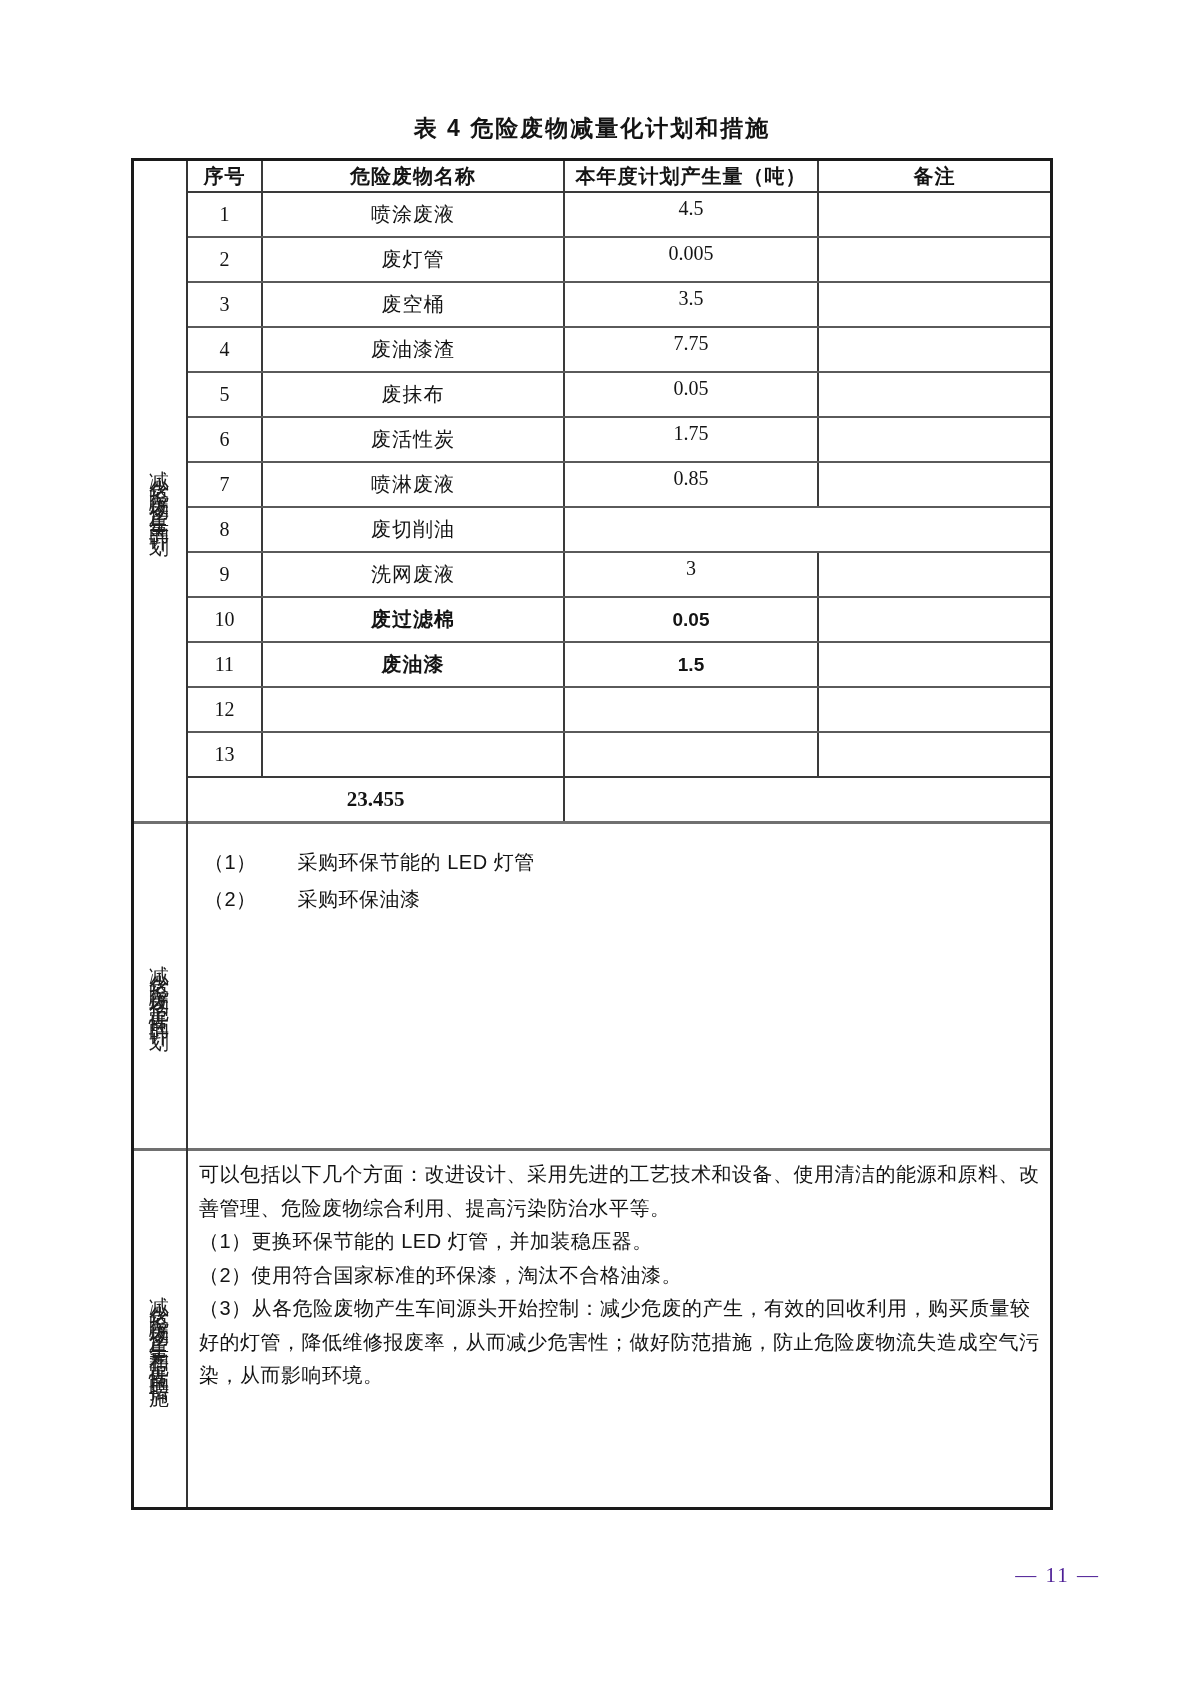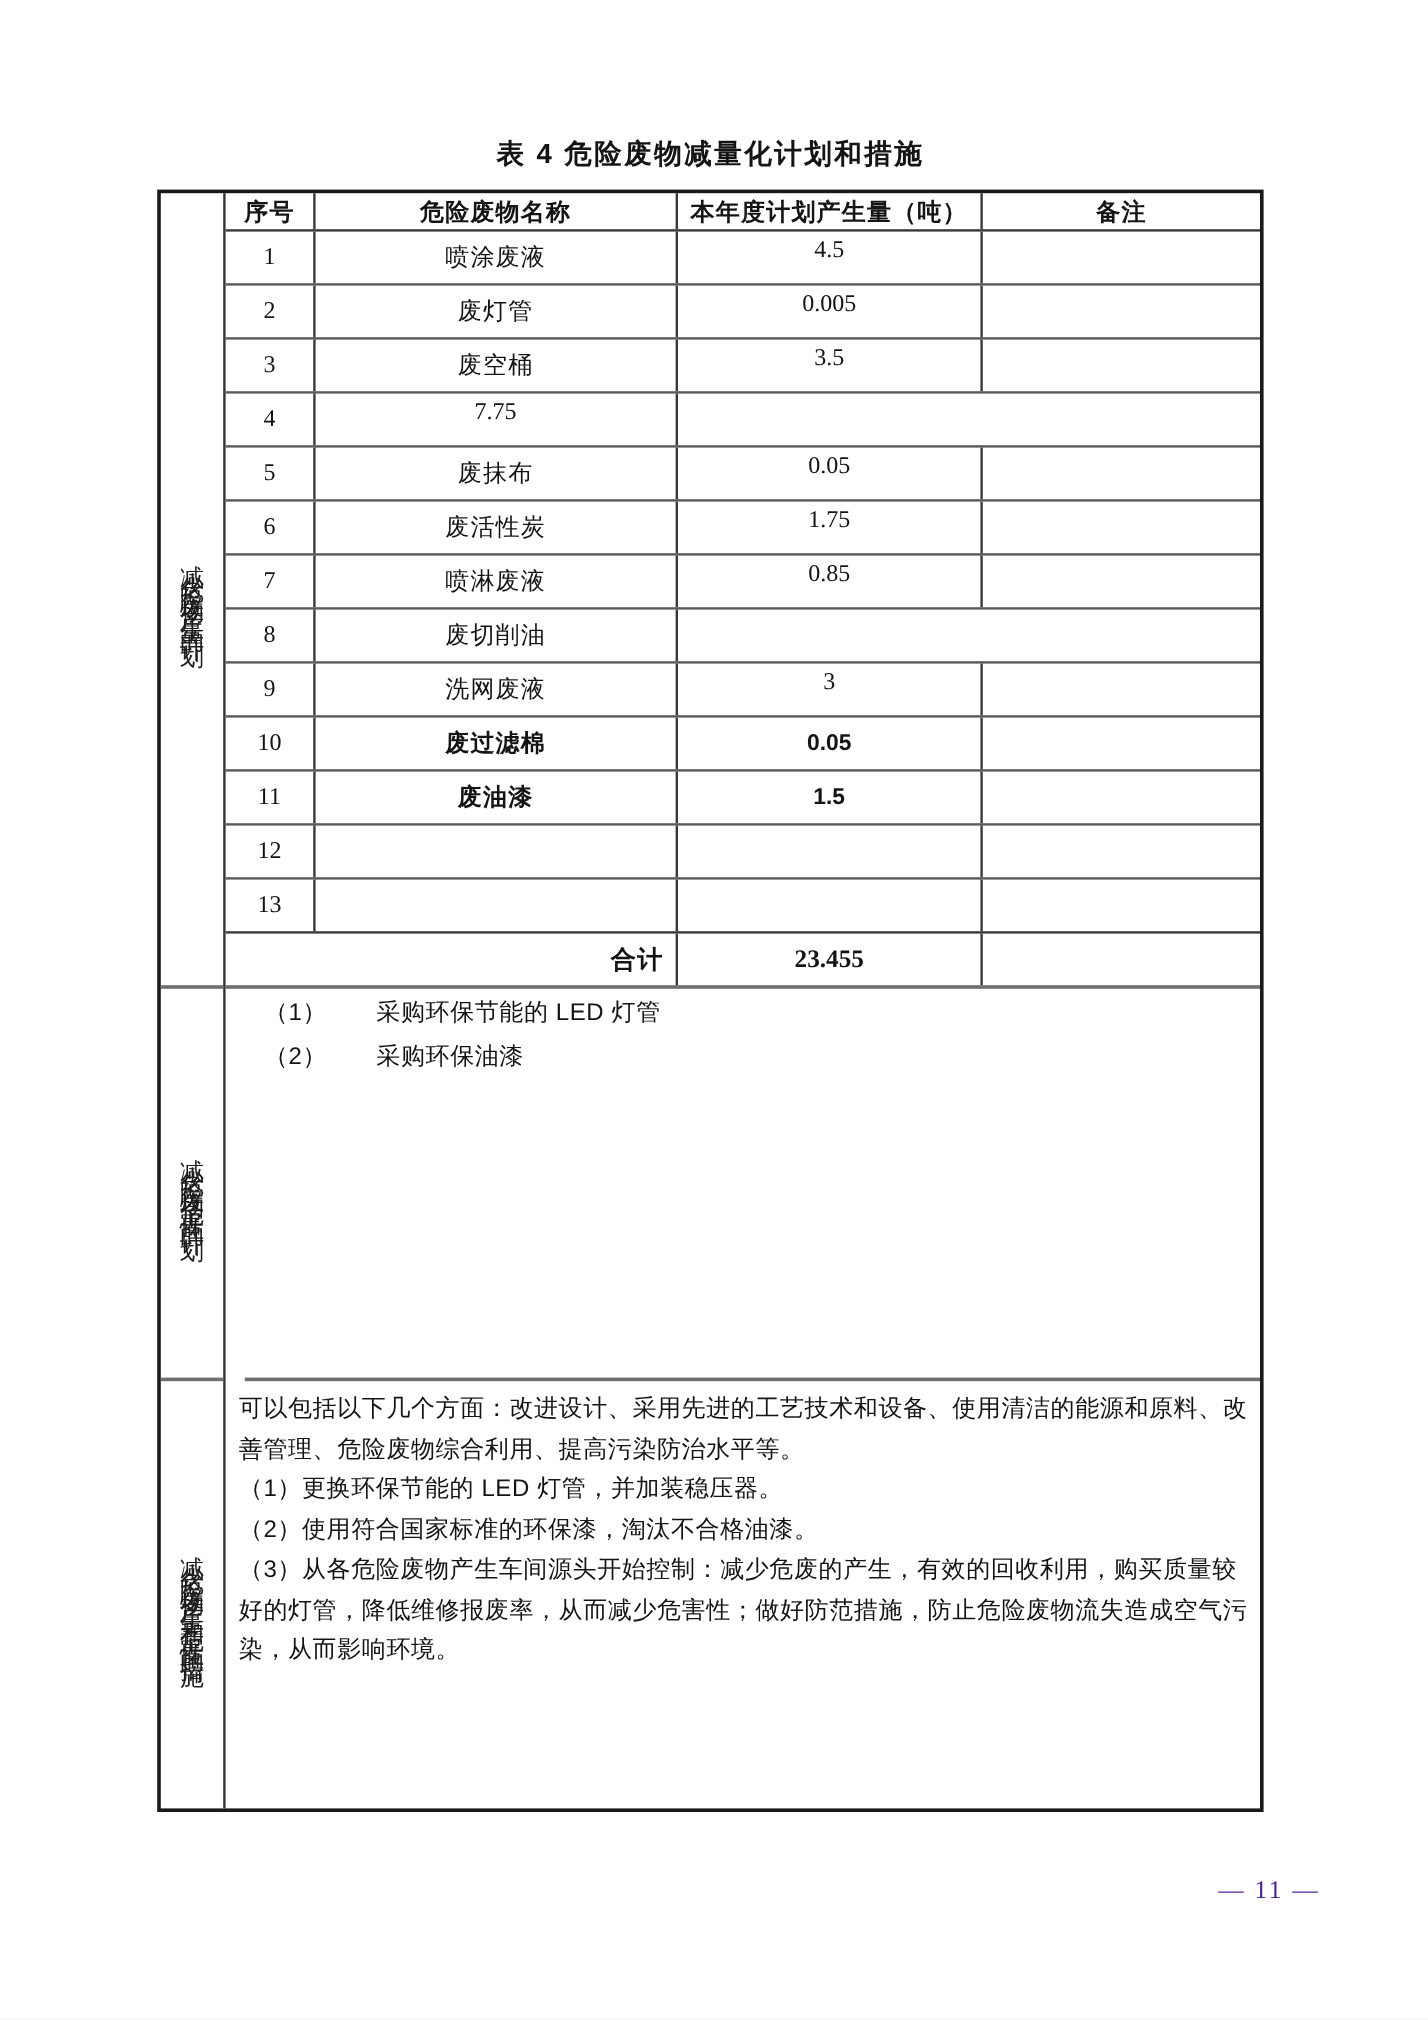--- a/index.html
+++ b/index.html
@@ -67,23 +67,23 @@
   }
   .total-qty {
     display:flex; align-items:center; justify-content:center;
     border-right:2px solid #3a3a3a;
     font-family:"Liberation Serif","DejaVu Serif",serif;
     font-weight:700; font-size:21px;
   }
   .total-remark { }
   .section2 {
     height:327px; border-bottom:3px solid #707070;
-    padding:2px 16px 0 16px;
+    padding:20px 16px 0 16px;
     font-size:20px; line-height:37px;
-    white-space:pre-line; letter-spacing:0.5px;margin-left:16px;
+    white-space:pre-line; letter-spacing:0.5px;
   }
   .section3 {
     flex:1;
     padding:7px 10px 0 11px;
     font-size:20px; line-height:33.5px;
     white-space:pre-line; letter-spacing:0.5px;
   }
   .page-footer {
     position:absolute; top:1563px; left:860px; width:240px;
     text-align:right;
@@ -129,20 +129,21 @@
           <div class="cell cell-remark"></div>
         </div>
         <div class="data-row row-song">
           <div class="cell cell-no">3</div>
           <div class="cell cell-name">废空桶</div>
           <div class="cell cell-qty">3.5</div>
           <div class="cell cell-remark"></div>
         </div>
         <div class="data-row row-song">
           <div class="cell cell-no">4</div>
+          <div class="cell cell-name">废油漆渣</div>
           <div class="cell cell-qty">7.75</div>
           <div class="cell cell-remark"></div>
         </div>
         <div class="data-row row-song">
           <div class="cell cell-no">5</div>
           <div class="cell cell-name">废抹布</div>
           <div class="cell cell-qty">0.05</div>
           <div class="cell cell-remark"></div>
         </div>
         <div class="data-row row-song">
@@ -187,21 +188,20 @@
           <div class="cell cell-remark"></div>
         </div>
         <div class="data-row row-song" style="border-bottom:2px solid #3a3a3a;">
           <div class="cell cell-no">13</div>
           <div class="cell cell-name"></div>
           <div class="cell cell-qty"></div>
           <div class="cell cell-remark"></div>
         </div>
 
         <div class="total-row">
-          <div class="total-label">合计</div>
           <div class="total-qty">23.455</div>
           <div class="total-remark"></div>
         </div>
       </div>
 
       <div class="section2">（1）　　采购环保节能的 LED 灯管
 （2）　　采购环保油漆</div>
 
       <div class="section3">可以包括以下几个方面：改进设计、采用先进的工艺技术和设备、使用清洁的能源和原料、改
 善管理、危险废物综合利用、提高污染防治水平等。

